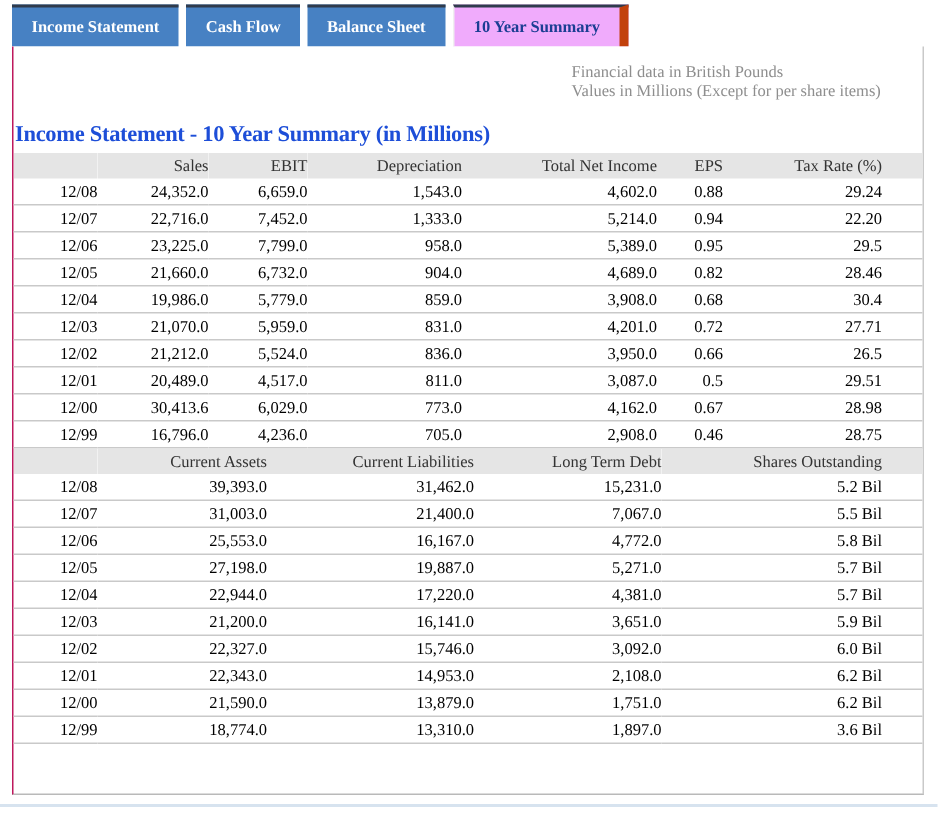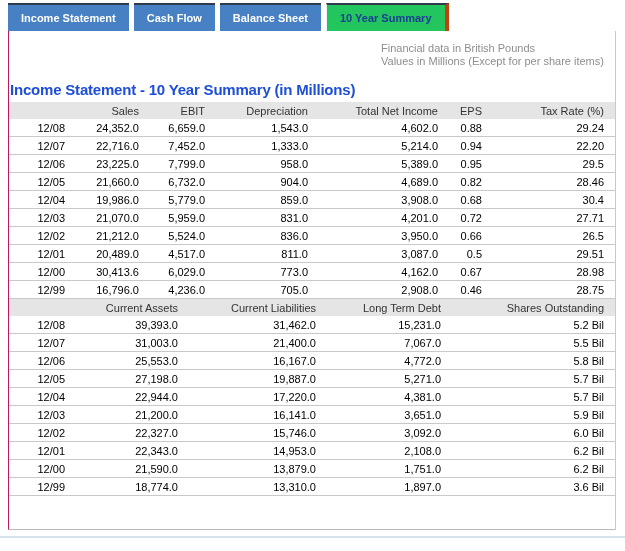--- a/index.html
+++ b/index.html
@@ -1,37 +1,37 @@
 <!DOCTYPE html>
 <html><head>
 <meta charset="utf-8">
 <style>
   html,body{margin:0;padding:0;}
   body{
     width:625px;height:551px;overflow:hidden;background:#ffffff;
     font-family:"Liberation Sans","DejaVu Sans",sans-serif;
     -webkit-font-smoothing:antialiased;
   }
-  .stage{position:relative;width:528px;height:551px;}
+  .stage{position:relative;width:528px;height:551px;font-family:Liberation Serif, serif;}
 
   
   .tabbar{
     position:absolute;left:8px;top:3px;display:flex;gap:5px;align-items:flex-start;
   }
   .tab{
     box-sizing:border-box;height:28px;
     border-top:2px solid #2f3b4c;
     background:#4781c3;color:#ffffff;
     font-size:11px;font-weight:bold;
     display:flex;align-items:center;justify-content:center;
     padding:0 13px;cursor:pointer;white-space:nowrap;
   }
   .tab.active{
-    background:#22c55e;color:#1b3e93;
-    border-right:4px solid #c2410c;border-left:1px solid #f0f0f0;
+    background:#f0abfc;color:#1b3e93;
+    border-right:6px solid #c2410c;border-left:1px solid #f0f0f0;
   }
 
   
   .panel{
     position:absolute;left:8px;top:31px;width:608px;height:499px;
     box-sizing:border-box;background:#ffffff;
     border-left:1px solid #be185d;border-right:1px solid #c9c9c9;border-bottom:1px solid #b9b9b9;
     padding-top:11px;
   }
   .notes{
@@ -50,21 +50,21 @@
   }
   table.tbl th{
     background:#e5e5e5;font-weight:normal;color:#333333;
     height:17px;padding:0;text-align:right;white-space:nowrap;overflow:hidden;
   }
   table.tbl td{
     height:17px;padding:0;border-bottom:1px solid #c9c9c9;
     text-align:right;color:#000000;white-space:nowrap;overflow:hidden;
   }
   table.tbl th:first-child, table.tbl td:first-child{text-align:right;padding-left:4px;}
-  table.tbl th:last-child,  table.tbl td:last-child{padding-right:11px;}
+  table.tbl th:last-child,  table.tbl td:last-child{padding-right:27px;}
 
   
   .t-inc th:nth-child(1){width:52px;}
   .t-inc th:nth-child(2){width:74px;}
   .t-inc th:nth-child(3){width:66px;}
   .t-inc th:nth-child(4){width:103px;}
   .t-inc th:nth-child(5){width:130px;}
   .t-inc th:nth-child(6){width:44px;}
 
   

